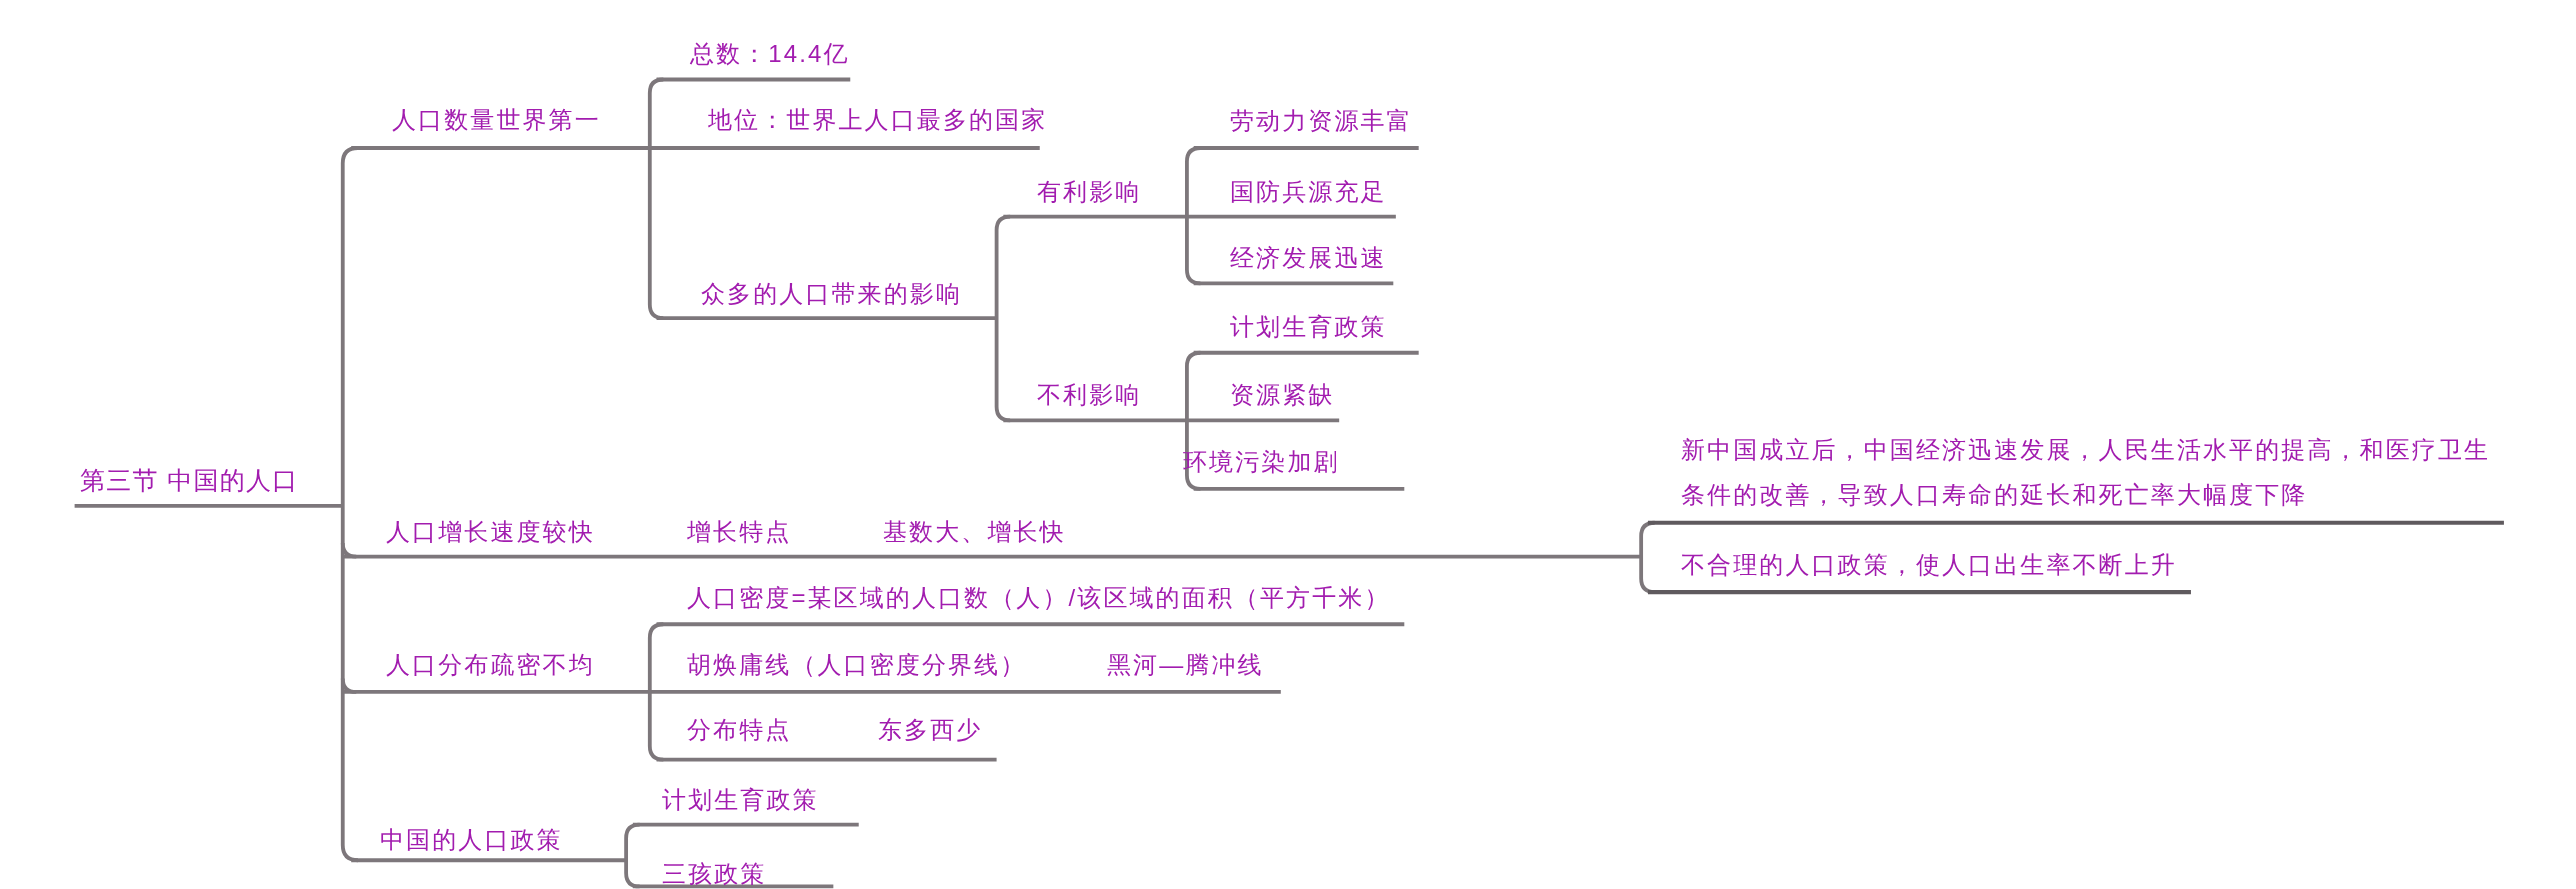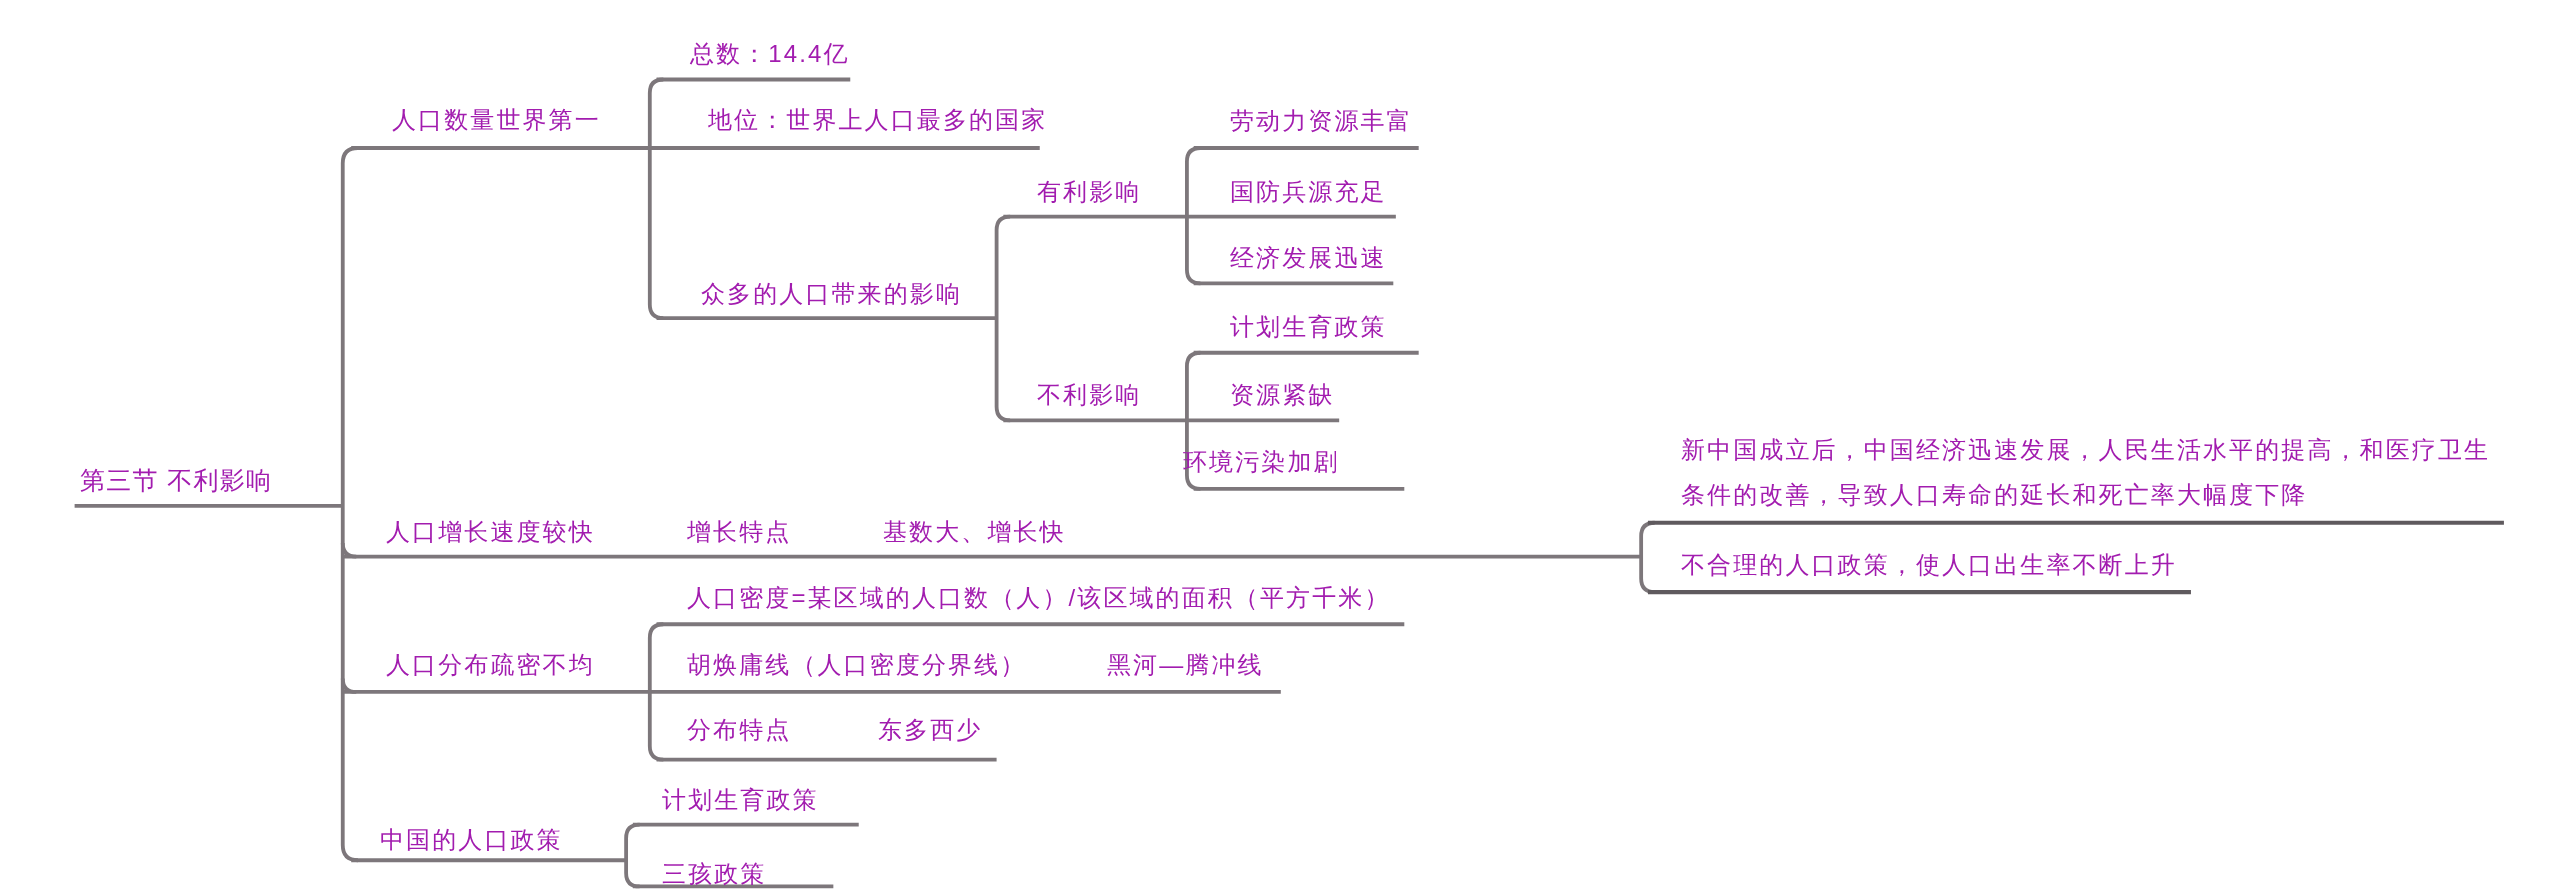--- a/index.html
+++ b/index.html
@@ -93,21 +93,21 @@
     <path d="M776,738 H1660"></path>
     <path d="M776,898 H1178"></path>
 
     <path d="M415,1017 H740"></path>
 
     <path d="M756,975 Q740,975 740,991 L740,1032 Q740,1048 756,1048"></path>
     <path d="M748,975 H1015"></path>
     <path d="M748,1048 H985"></path>
   </svg>
 
-  <div class="node root" style="left:80px; top:466px;">第三节 不利影响</div>
+  <div class="node root" style="left:80px; top:466px;">第三节 中国的人口</div>
 
   <div class="node" style="left:392px; top:107px;">人口数量世界第一</div>
   <div class="node" style="left:690px; top:41px;">总数：14.4亿</div>
   <div class="node" style="left:708px; top:107px;">地位：世界上人口最多的国家</div>
   <div class="node" style="left:701px; top:281px;">众多的人口带来的影响</div>
   <div class="node" style="left:1037px; top:179px;">有利影响</div>
   <div class="node" style="left:1230px; top:108px;">劳动力资源丰富</div>
   <div class="node" style="left:1230px; top:179px;">国防兵源充足</div>
   <div class="node" style="left:1230px; top:245px;">经济发展迅速</div>
   <div class="node" style="left:1037px; top:382px;">不利影响</div>

